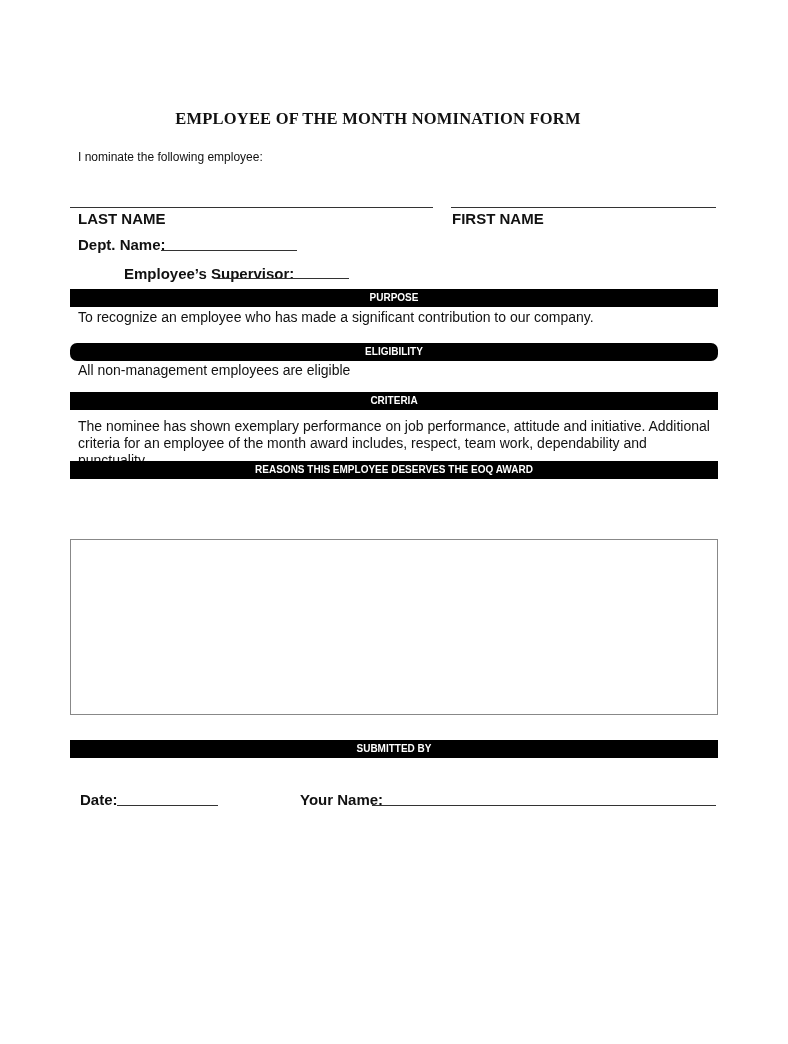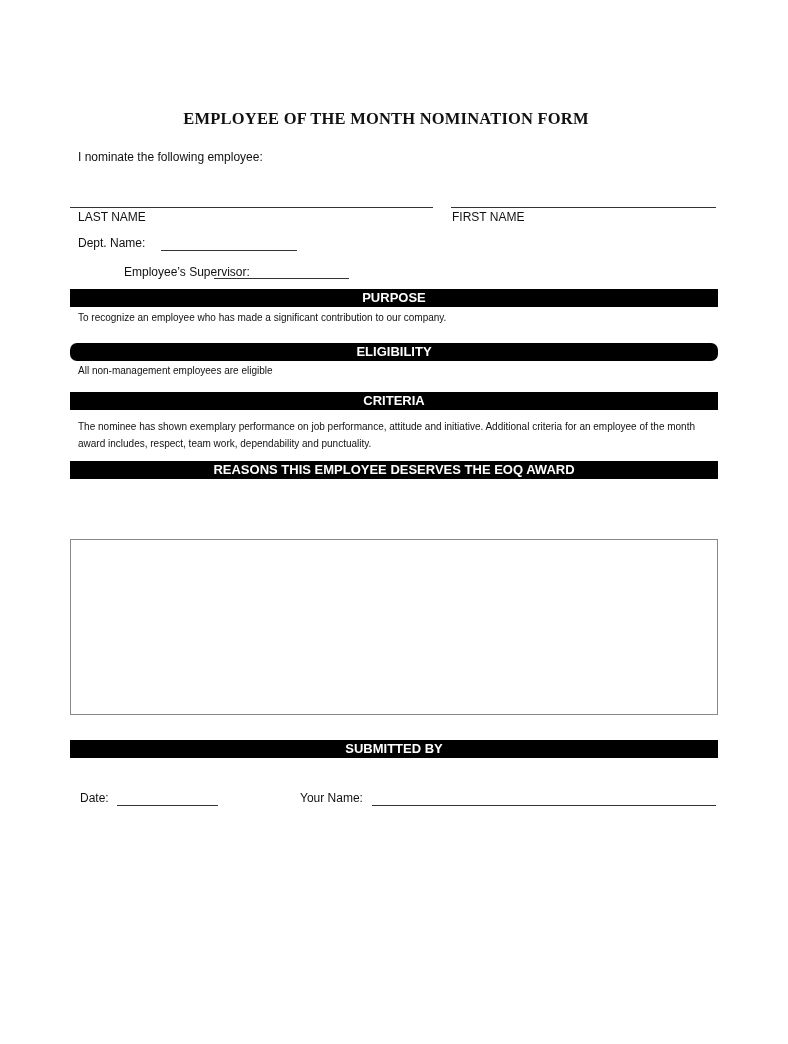--- a/index.html
+++ b/index.html
@@ -1,31 +1,31 @@
 <!DOCTYPE html>
 <html><head>
 <meta charset="utf-8">
 <style>
   html, body { margin: 0; padding: 0; background: #ffffff; }
   body { width: 788px; height: 1044px; position: relative; overflow: hidden; color: #111; }
   .page { position: absolute; left: 0; top: 0; width: 788px; height: 1044px; }
   .title {
-    position: absolute; left: 12px; width: 748px; top: 109px; text-align: center;
+    position: absolute; left: 4px; width: 748px; top: 109px; text-align: center;
     font-family: "Liberation Serif", serif; font-weight: bold; font-size: 16.5px; letter-spacing: 0.2px;
   }
   .sans { font-family: "Liberation Sans", sans-serif; }
   .intro { position: absolute; left: 78px; top: 150px; font-size: 12px; }
   .line { position: absolute; height: 1px; background: #333; }
-  .lbl { position: absolute; font-size: 12px; font-weight: normal; }
+  .lbl { position: absolute; font-size: 15px; font-weight: bold; }
   .bar {
     position: absolute; left: 70px; width: 648px; height: 18px; background: #000; color: #fff;
-    font-size: 13px; font-weight: bold; text-align: center; line-height: 18px;
+    font-size: 10px; font-weight: bold; text-align: center; line-height: 18px;
     font-family: "Liberation Sans", sans-serif;
   }
-  .txt { position: absolute; left: 78px; font-size: 10px; line-height: 17px; font-family: "Liberation Sans", sans-serif; width: 640px; }
+  .txt { position: absolute; left: 78px; font-size: 14px; line-height: 17px; font-family: "Liberation Sans", sans-serif; width: 640px; }
   .box { position: absolute; left: 70px; top: 539px; width: 646px; height: 174px; border: 1px solid #888; background: #fff; }
 </style>
 </head>
 <body>
 
 <div class="page">
   <div class="title">EMPLOYEE OF THE MONTH NOMINATION FORM</div>
   <div class="intro sans">I nominate the following employee:</div>
 
   <div class="line" style="left:70px;top:207px;width:363px;"></div>

